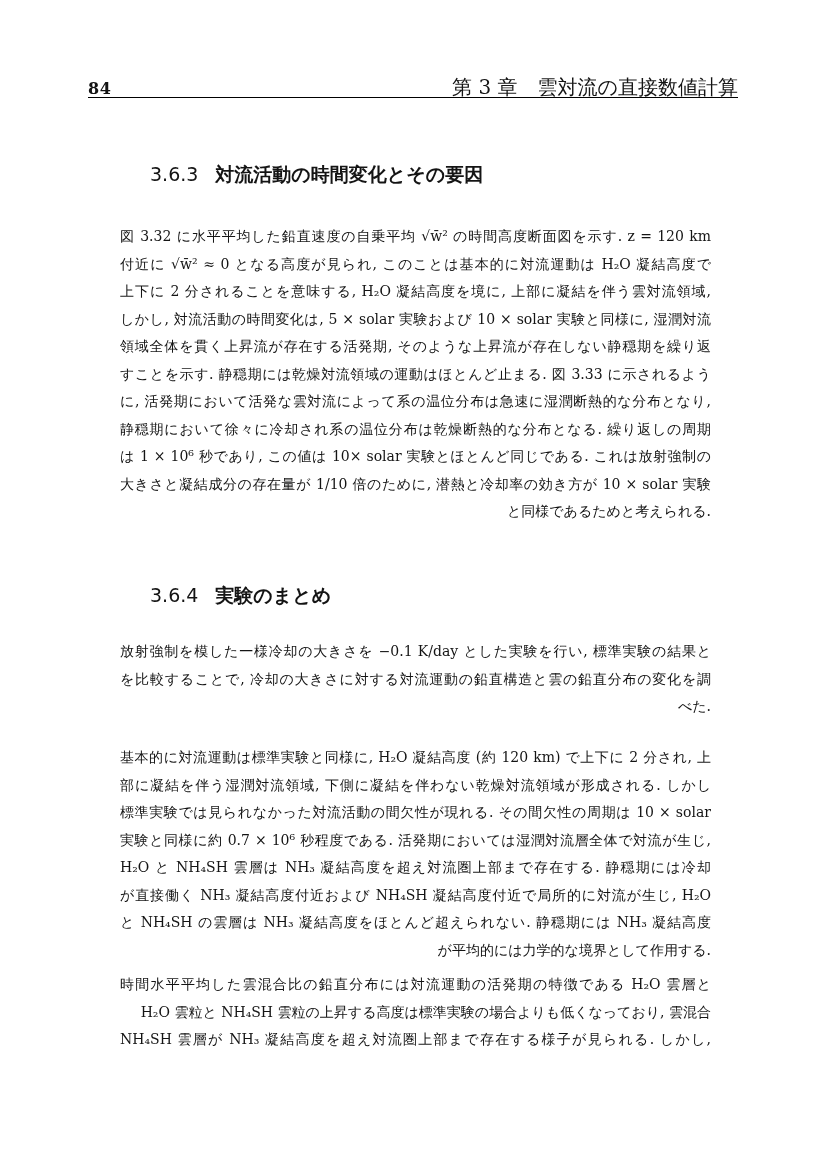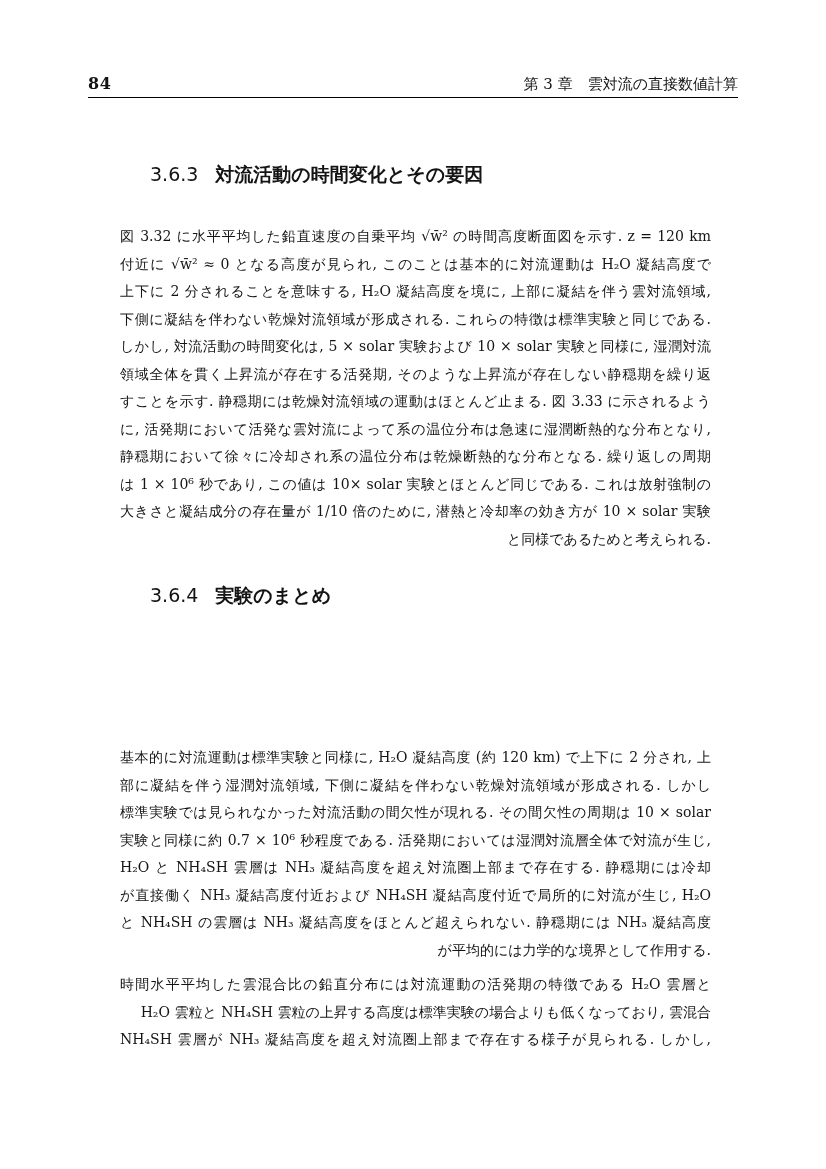--- a/index.html
+++ b/index.html
@@ -21,21 +21,21 @@
     display: flex;
     justify-content: space-between;
     align-items: baseline;
   }
   .pagenum {
     font-weight: bold;
     font-size: 16px;
     letter-spacing: 0.5px;
   }
   .chapterhead {
-    font-size: 15px;
+    font-size: 20px;
   }
   .headrule {
     position: absolute;
     left: 88px;
     top: 97px;
     width: 650px;
     height: 1px;
     background: #000000;
   }
   
@@ -91,36 +91,40 @@
 
   <h2 class="sec-heading" style="top:162px">
     <span class="sec-num">3.6.3</span>
     <span class="sec-title">対流活動の時間変化とその要因</span>
   </h2>
 
   <div class="para" style="top:223px">
     <div class="line">図 3.32 に水平平均した鉛直速度の自乗平均 √w̄² の時間高度断面図を示す. z = 120 km</div>
     <div class="line">付近に √w̄² ≈ 0 となる高度が見られ, このことは基本的に対流運動は H₂O 凝結高度で</div>
     <div class="line">上下に 2 分されることを意味する, H₂O 凝結高度を境に, 上部に凝結を伴う雲対流領域,</div>
-    <div class="line">下側に凝結を伴わない乾燥対流領域が形成される. これらの特徴は標準実験と同じである.</div>
     <div class="line">しかし, 対流活動の時間変化は, 5 × solar 実験および 10 × solar 実験と同様に, 湿潤対流</div>
     <div class="line">領域全体を貫く上昇流が存在する活発期, そのような上昇流が存在しない静穏期を繰り返</div>
     <div class="line">すことを示す. 静穏期には乾燥対流領域の運動はほとんど止まる. 図 3.33 に示されるよう</div>
     <div class="line">に, 活発期において活発な雲対流によって系の温位分布は急速に湿潤断熱的な分布となり,</div>
     <div class="line">静穏期において徐々に冷却され系の温位分布は乾燥断熱的な分布となる. 繰り返しの周期</div>
     <div class="line">は 1 × 10⁶ 秒であり, この値は 10× solar 実験とほとんど同じである. これは放射強制の</div>
     <div class="line">大きさと凝結成分の存在量が 1/10 倍のために, 潜熱と冷却率の効き方が 10 × solar 実験</div>
     <div class="line last">と同様であるためと考えられる.</div>
   </div>
 
   <h2 class="sec-heading" style="top:583px">
     <span class="sec-num">3.6.4</span>
     <span class="sec-title">実験のまとめ</span>
   </h2>
 
+  <div class="para" style="top:638px">
+    <div class="line">放射強制を模した一様冷却の大きさを −0.1 K/day とした実験を行い, 標準実験の結果と</div>
+    <div class="line">を比較することで, 冷却の大きさに対する対流運動の鉛直構造と雲の鉛直分布の変化を調</div>
+    <div class="line last">べた.</div>
+  </div>
 
   <div class="para" style="top:744px">
     <div class="line">基本的に対流運動は標準実験と同様に, H₂O 凝結高度 (約 120 km) で上下に 2 分され, 上</div>
     <div class="line">部に凝結を伴う湿潤対流領域, 下側に凝結を伴わない乾燥対流領域が形成される. しかし</div>
     <div class="line">標準実験では見られなかった対流活動の間欠性が現れる. その間欠性の周期は 10 × solar</div>
     <div class="line">実験と同様に約 0.7 × 10⁶ 秒程度である. 活発期においては湿潤対流層全体で対流が生じ,</div>
     <div class="line">H₂O と NH₄SH 雲層は NH₃ 凝結高度を超え対流圏上部まで存在する. 静穏期には冷却</div>
     <div class="line">が直接働く NH₃ 凝結高度付近および NH₄SH 凝結高度付近で局所的に対流が生じ, H₂O</div>
     <div class="line">と NH₄SH の雲層は NH₃ 凝結高度をほとんど超えられない. 静穏期には NH₃ 凝結高度</div>
     <div class="line last">が平均的には力学的な境界として作用する.</div>

